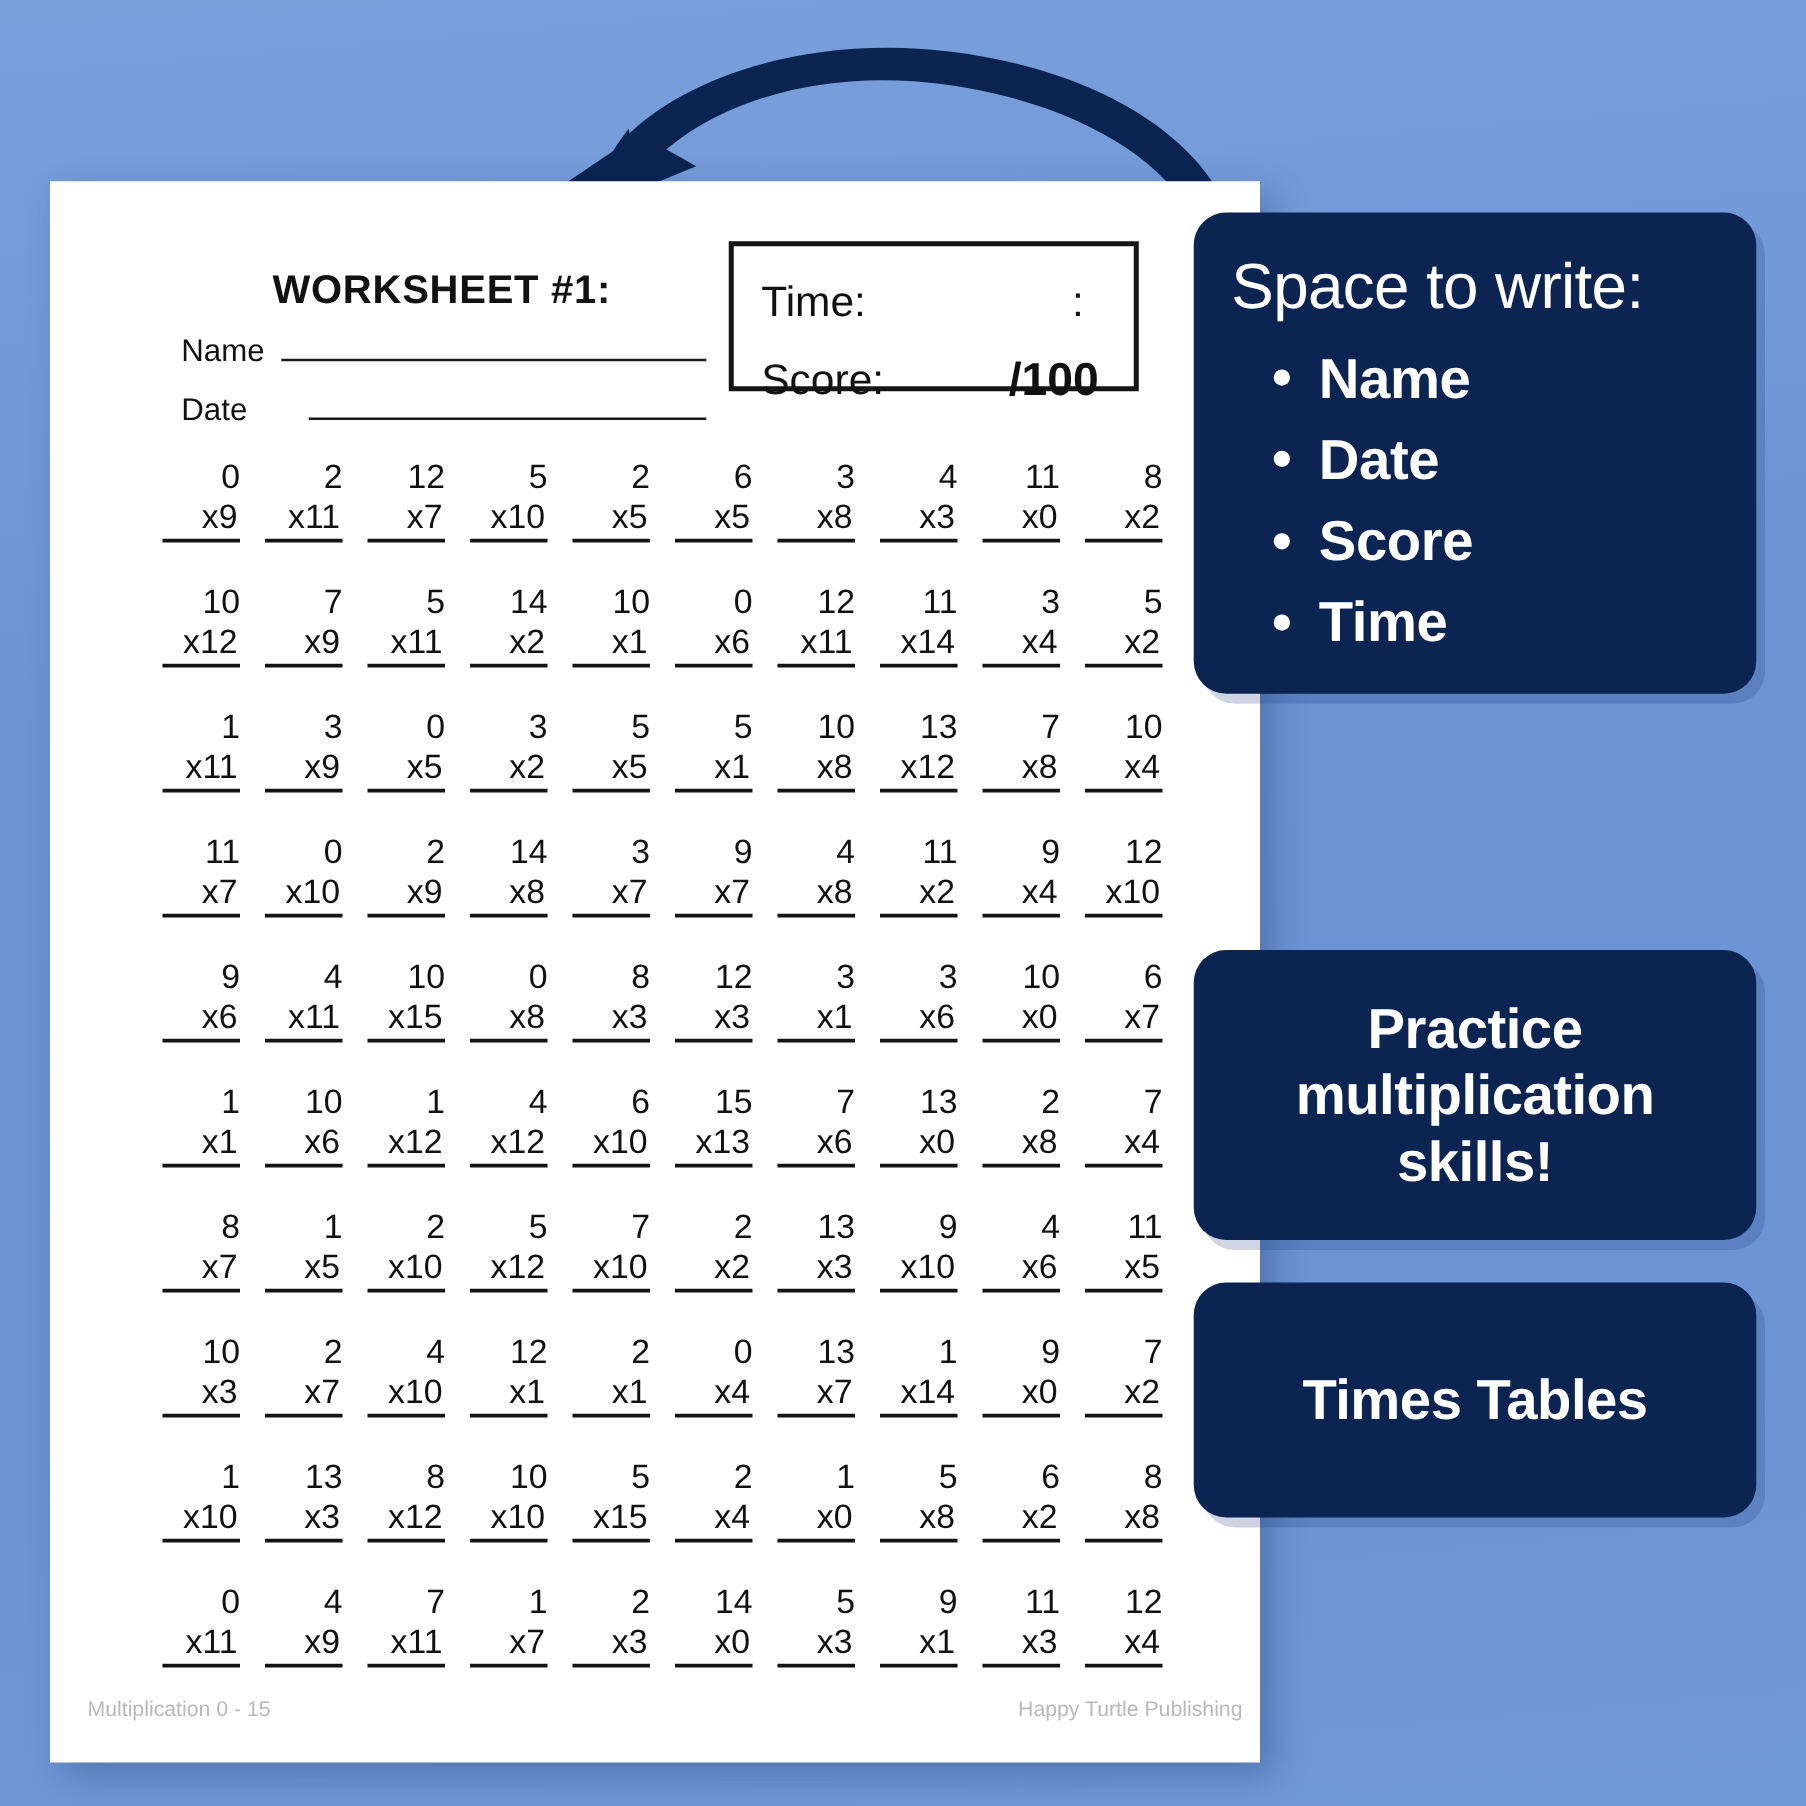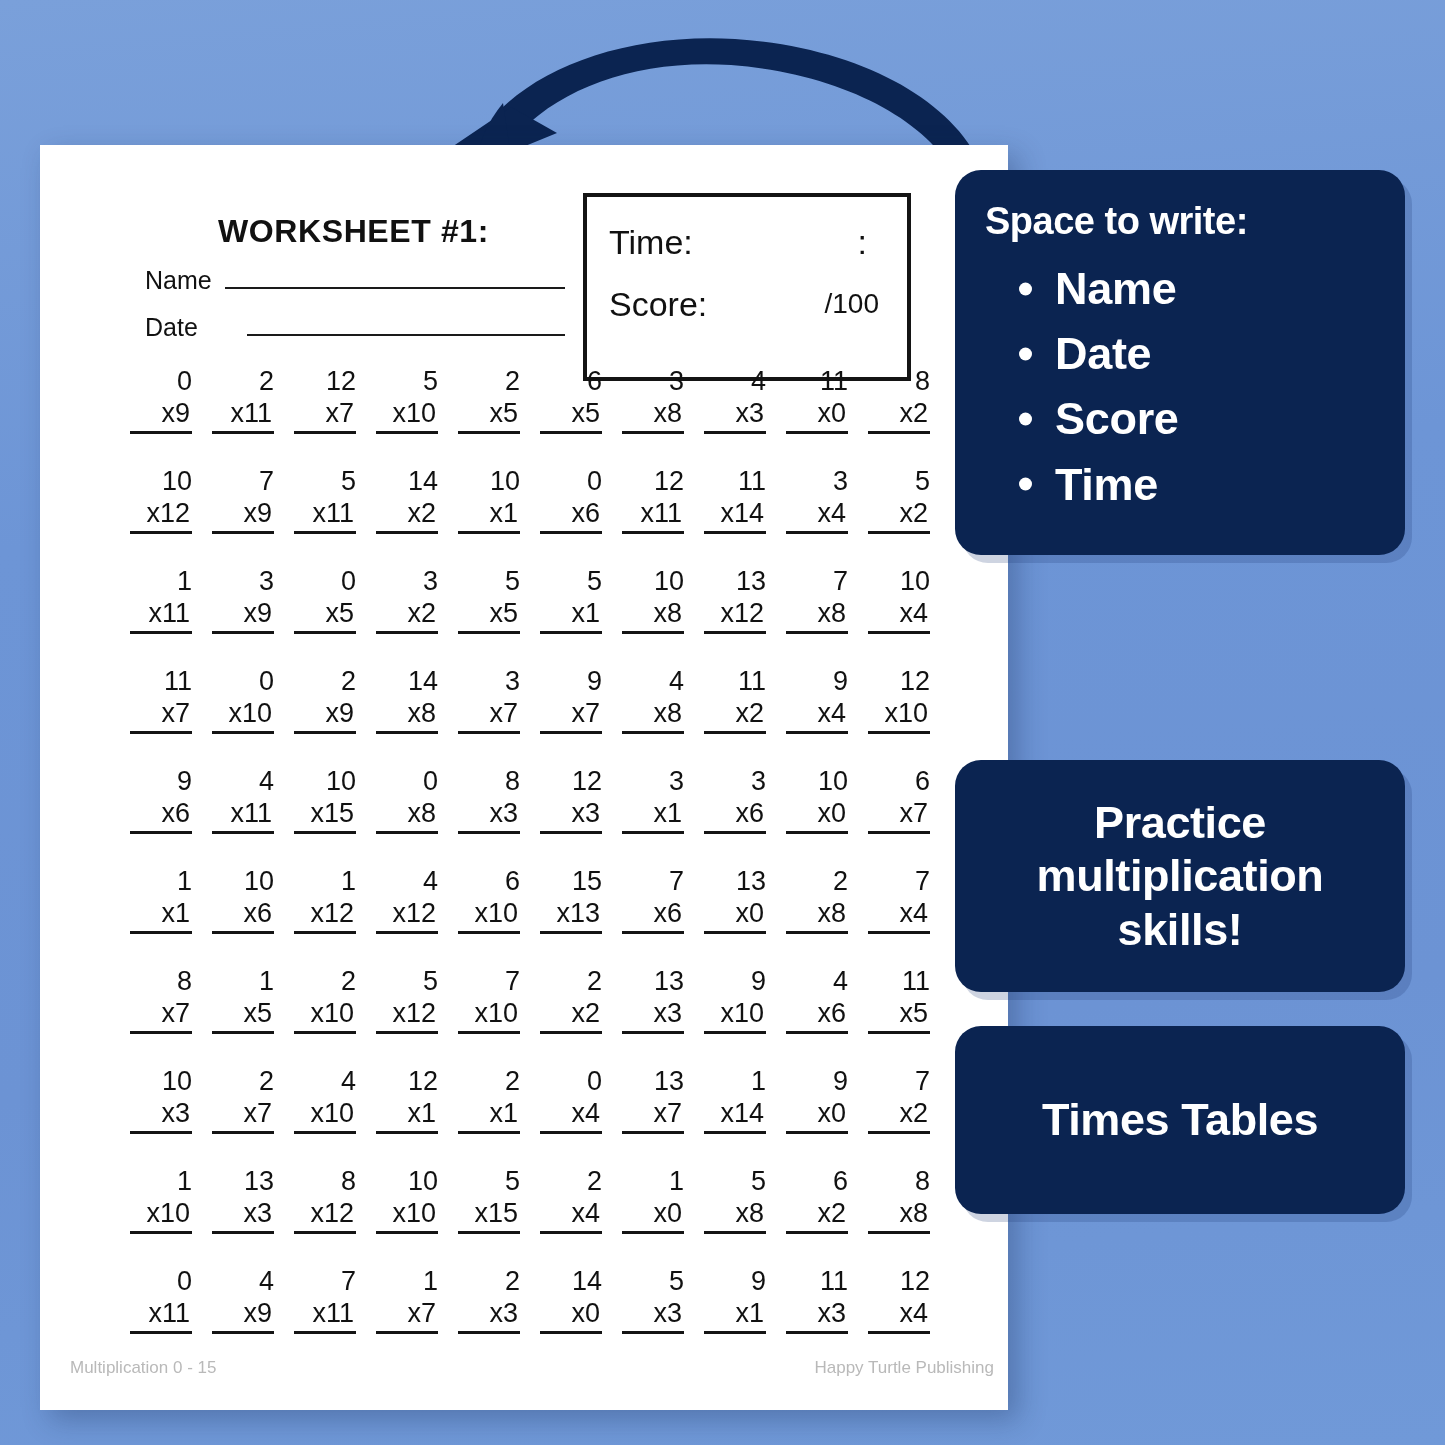--- a/index.html
+++ b/index.html
@@ -65,43 +65,43 @@
     height: 24px;
   }
   #name-row .nd-line { margin-left: 4px; }
   #date-row .nd-line { margin-left: 26px; }
 
   #time-score-box {
     position: absolute;
     left: 543px;
     top: 48px;
     width: 328px;
-    height: 188px;
+    height: 120px;
     border: 4px solid #141414;
     box-sizing: border-box;
     padding: 14px 22px 10px 22px;
   }
   .ts-row {
     display: flex;
     align-items: center;
     justify-content: space-between;
     height: 62px;
   }
   .ts-label {
     font-size: 34px;
     color: #111111;
   }
   .ts-value {
     font-size: 34px;
     color: #111111;
     padding-right: 18px;
   }
   .ts-value.bold {
-    font-weight: normal;
-    font-size: 28px;
+    font-weight: bold;
+    font-size: 37px;
     padding-right: 6px;
   }
 
   
   #problems-grid {
     position: absolute;
     left: 84px;
     top: 220px;
     width: 820px;
     display: grid;
@@ -190,22 +190,22 @@
     left: 955px;
     top: 1026px;
     width: 450px;
     height: 188px;
     padding: 20px 26px;
     display: flex;
     align-items: center;
     justify-content: center;
   }
   .card-heading {
-    font-size: 38px;
-    font-weight: bold;
+    font-size: 51px;
+    font-weight: normal;
     line-height: 1.05;
     letter-spacing: -0.5px;
   }
   .card-list {
     list-style: none;
     margin: 14px 0 0 0;
     padding: 0 0 0 34px;
   }
   .card-list li {
     font-size: 45px;

